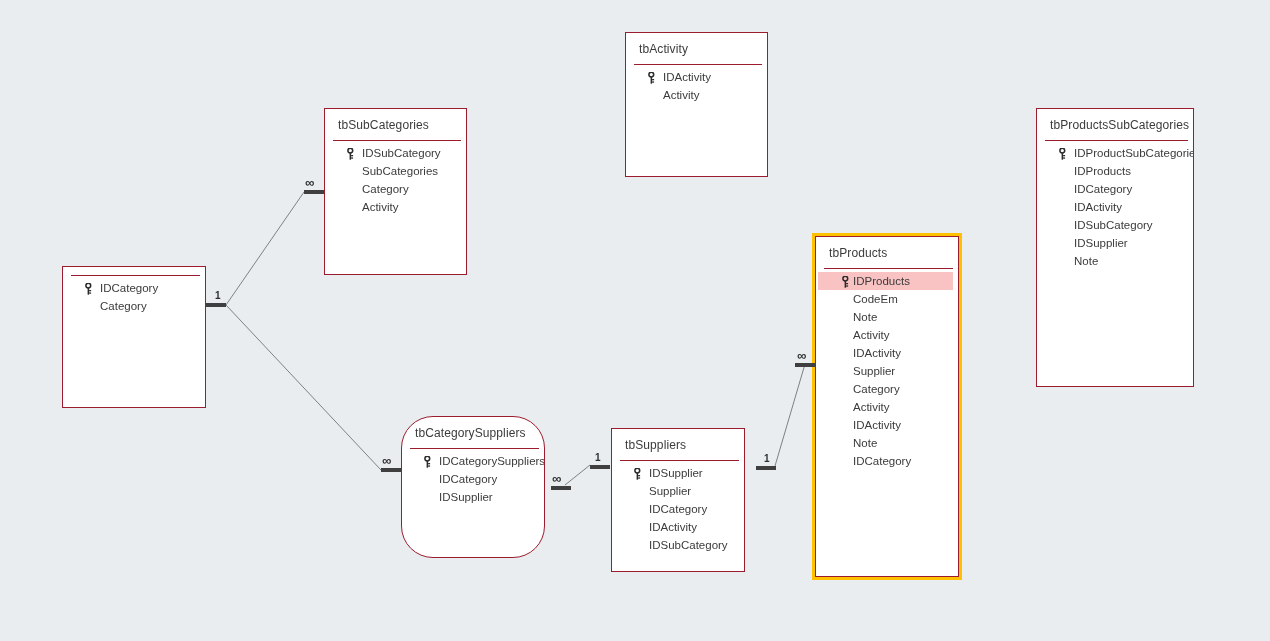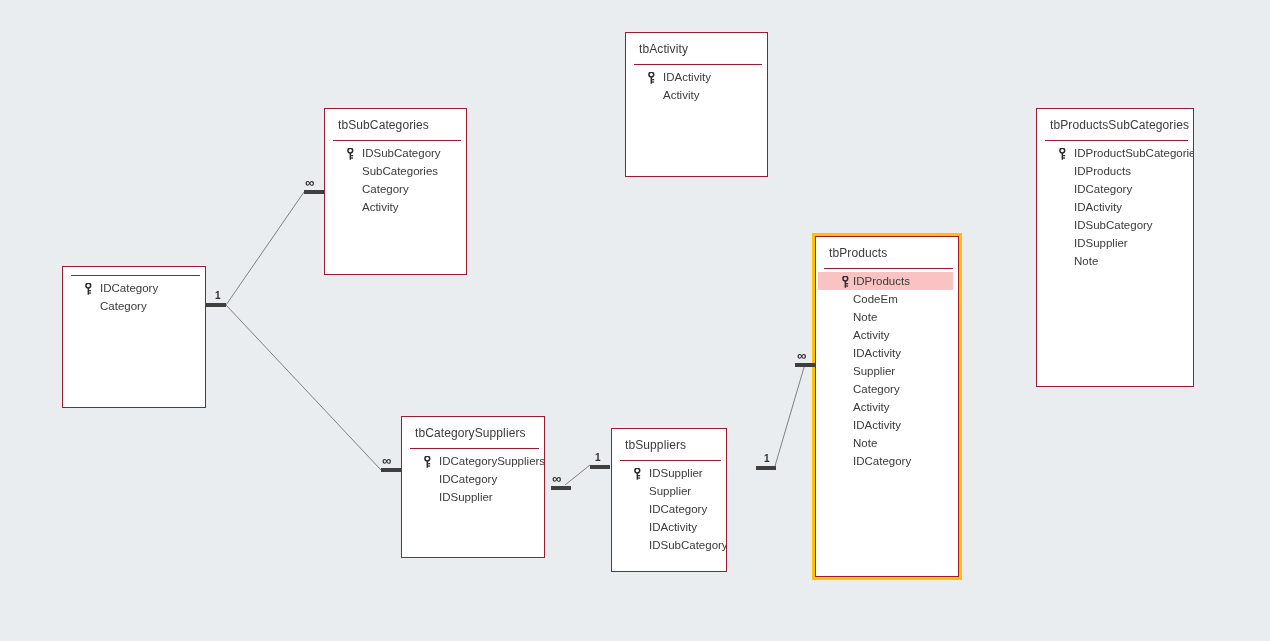--- a/index.html
+++ b/index.html
@@ -164,35 +164,35 @@
         <div class="fields">
           <div class="field"><span class="keyicon"><svg viewBox="0 0 9 12" width="9" height="12" aria-hidden="true">
                 <circle cx="4.3" cy="2.6" r="2.4" fill="none" stroke="#2b2b2b" stroke-width="1.5"></circle>
                 <rect x="3.6" y="4.6" width="1.5" height="7.1" fill="#2b2b2b"></rect>
                 <rect x="5.1" y="7.0" width="2.0" height="1.3" fill="#2b2b2b"></rect>
                 <rect x="5.1" y="9.4" width="2.0" height="1.3" fill="#2b2b2b"></rect>
               </svg></span><span>IDActivity</span></div>
           <div class="field"><span>Activity</span></div>
         </div>
       </div>
-      <div class="tbl" style="left: 401px; top: 416px; width: 144px; height: 142px;">
+      <div class="tbl" style="left: 401px; top: 416px; width: 144px; height: 142px; border-radius: 32px;">
         <div class="tbl-title">tbCategorySuppliers</div>
         <div class="tbl-rule"></div>
         <div class="fields">
           <div class="field"><span class="keyicon"><svg viewBox="0 0 9 12" width="9" height="12" aria-hidden="true">
                 <circle cx="4.3" cy="2.6" r="2.4" fill="none" stroke="#2b2b2b" stroke-width="1.5"></circle>
                 <rect x="3.6" y="4.6" width="1.5" height="7.1" fill="#2b2b2b"></rect>
                 <rect x="5.1" y="7.0" width="2.0" height="1.3" fill="#2b2b2b"></rect>
                 <rect x="5.1" y="9.4" width="2.0" height="1.3" fill="#2b2b2b"></rect>
               </svg></span><span>IDCategorySuppliers</span></div>
           <div class="field"><span>IDCategory</span></div>
           <div class="field"><span>IDSupplier</span></div>
         </div>
       </div>
-      <div class="tbl" style="left: 611px; top: 428px; width: 116px; height: 144px;">
+      <div class="tbl" style="left: 611px; top: 428px; width: 134px; height: 144px;">
         <div class="tbl-title">tbSuppliers</div>
         <div class="tbl-rule"></div>
         <div class="fields">
           <div class="field"><span class="keyicon"><svg viewBox="0 0 9 12" width="9" height="12" aria-hidden="true">
                 <circle cx="4.3" cy="2.6" r="2.4" fill="none" stroke="#2b2b2b" stroke-width="1.5"></circle>
                 <rect x="3.6" y="4.6" width="1.5" height="7.1" fill="#2b2b2b"></rect>
                 <rect x="5.1" y="7.0" width="2.0" height="1.3" fill="#2b2b2b"></rect>
                 <rect x="5.1" y="9.4" width="2.0" height="1.3" fill="#2b2b2b"></rect>
               </svg></span><span>IDSupplier</span></div>
           <div class="field"><span>Supplier</span></div>

